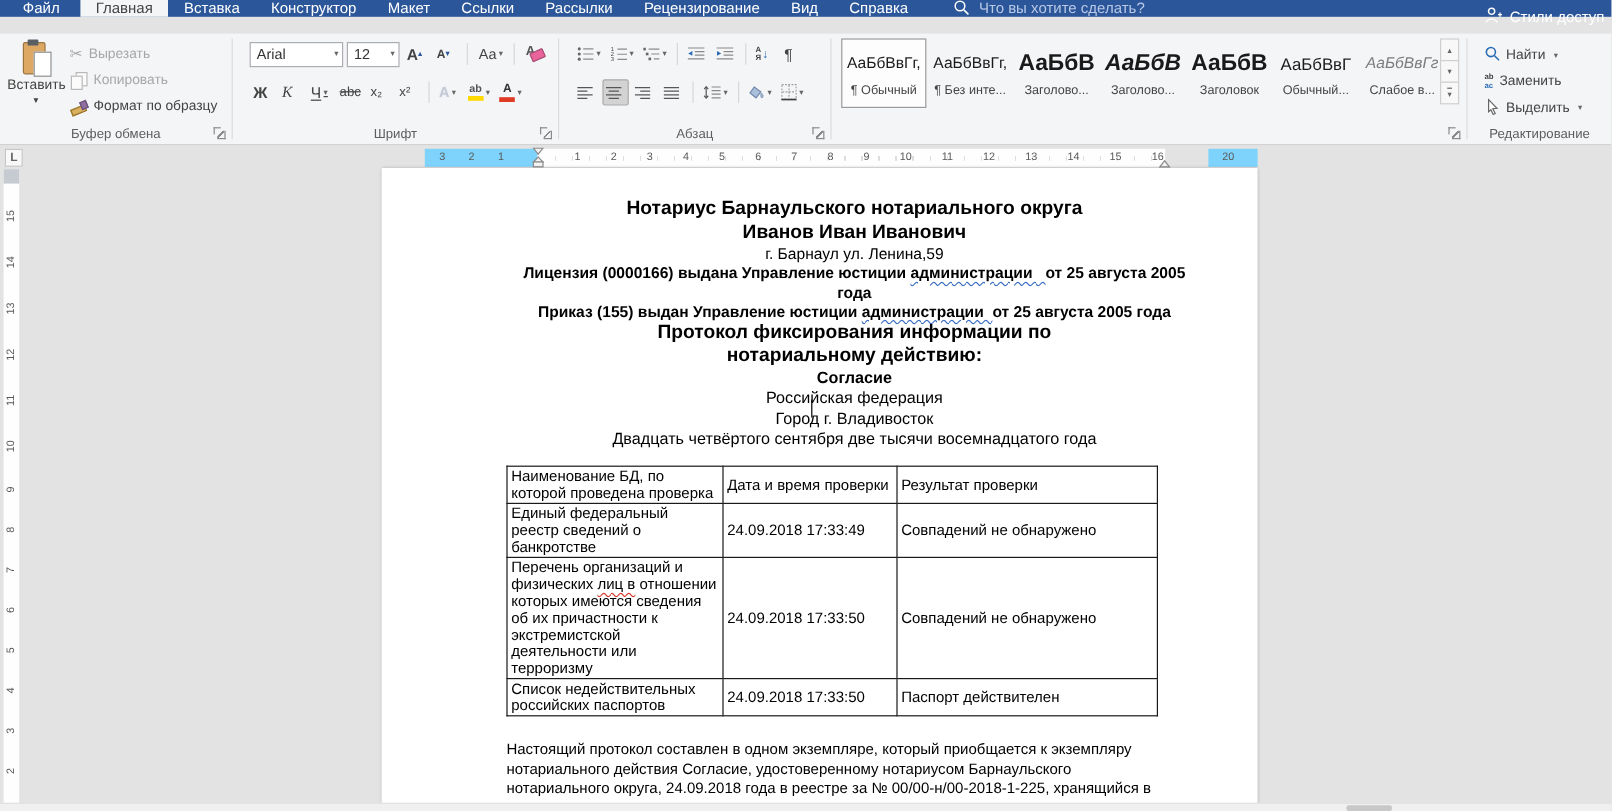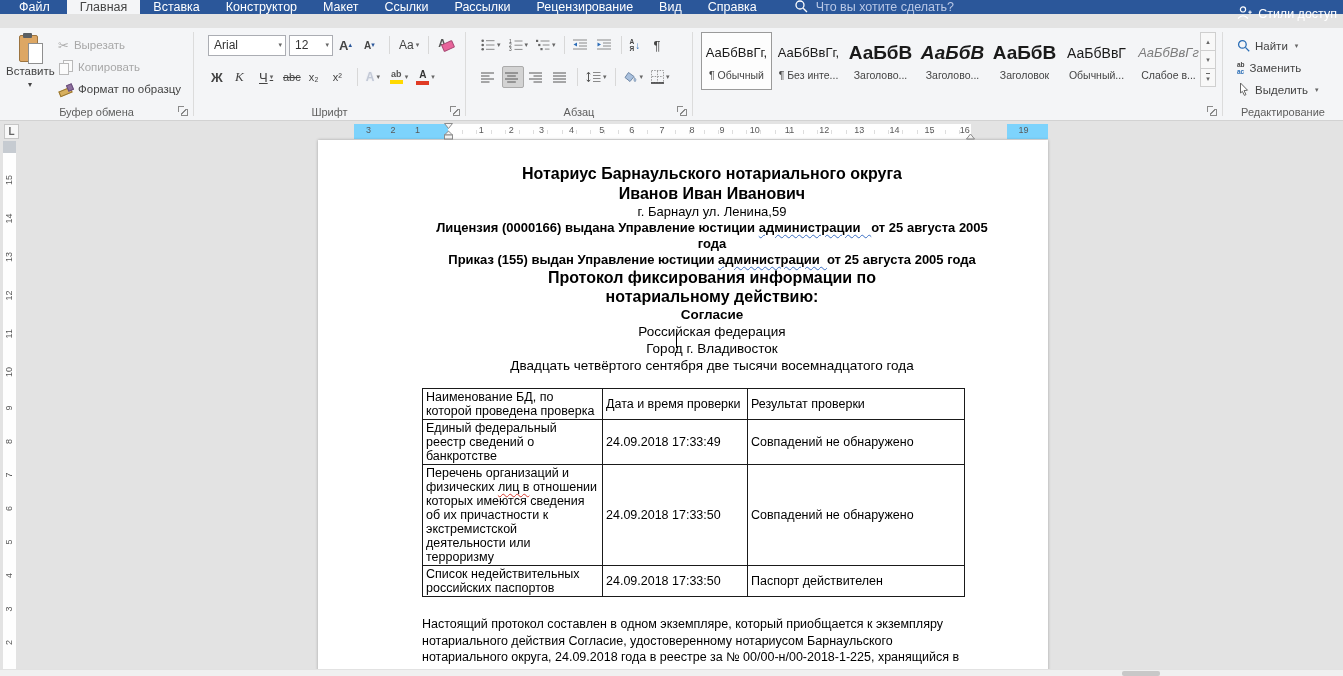--- a/index.html
+++ b/index.html
@@ -454,21 +454,21 @@
       <span class="ind-marker" style="left:-5px"><svg width="11" height="17" viewBox="0 0 11 17">
             <polygon points="1.5,0.5 9.5,0.5 5.5,5.5" fill="#f4f4f4" stroke="#8c8c8c"></polygon>
             <polygon points="5.5,8 9.5,12 1.5,12" fill="#f4f4f4" stroke="#8c8c8c"></polygon>
             <rect x="1.5" y="12" width="8" height="4" fill="#f4f4f4" stroke="#8c8c8c"></rect>
           </svg></span>
       <span class="ind-marker" style="right:-5px;top:8px"><svg width="11" height="8" viewBox="0 0 11 8">
             <polygon points="1.5,7 9.5,7 5.5,2" fill="#f4f4f4" stroke="#8c8c8c"></polygon>
           </svg></span>
     </div>
     <div class="hr-gray hr-mr">
-        <span class="hr-nums">19</span>
+        <span class="hr-nums">20</span>
       </div>
   </div>
 
   <div class="vruler">
     <div class="vr-margin"></div>
     <span class="vr-nums">1 2 3 4 5 6 7 8 9 10 11 12 13 14 15</span>
   </div>
 
   <div class="page">
     <div class="content">

